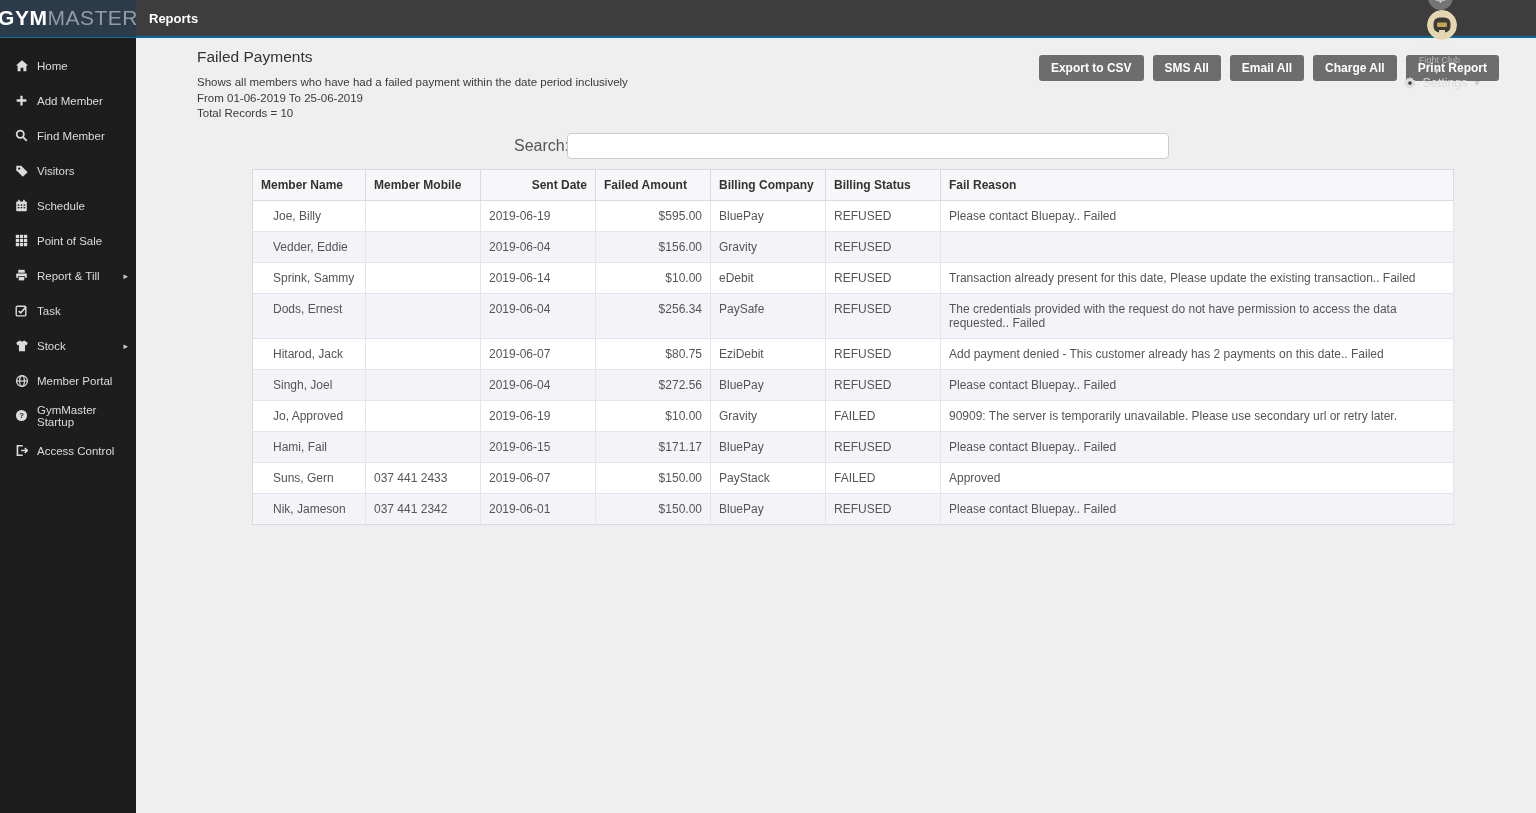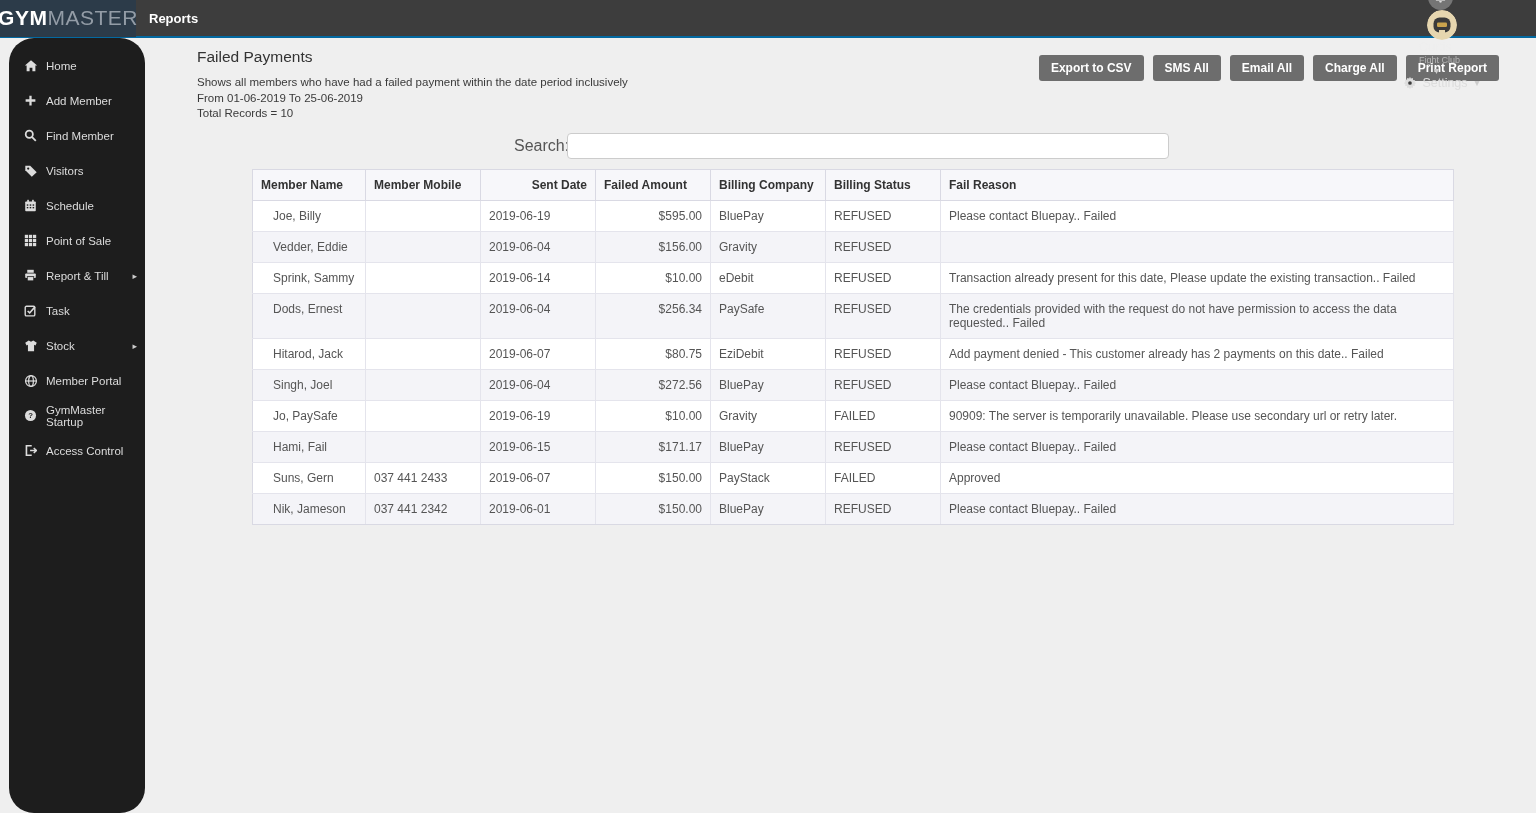--- a/index.html
+++ b/index.html
@@ -20,21 +20,21 @@
   .avatar { width:30px; height:30px; border-radius:50%; overflow:hidden; margin-left:24px; cursor:pointer; flex:0 0 30px; }
   .user-block { margin-left:20px; line-height:1.15; cursor:pointer; }
   .user-name { color:#eeeeee; font-size:12.5px; }
   .user-club { color:#b5b5b5; font-size:9px; }
   .caret { color:#cccccc; font-size:10px; margin-left:14px; cursor:pointer; }
   .settings { display:flex; align-items:center; margin-left:24px; cursor:pointer; color:#dddddd; font-size:12.5px; }
   .settings .gear { width:14px; height:14px; margin-right:5px; display:flex; }
   .settings .caret { margin-left:7px; }
 
   
-  .sidebar { position:absolute; top:38px; left:9px; bottom:0; width:136px; background:#1d1d1d; padding-top:10px; z-index:10;border-radius:25px; }
+  .sidebar { position:absolute; top:38px; left:0; bottom:0; width:136px; background:#1d1d1d; padding-top:10px; z-index:10; }
   .side-item { display:flex; align-items:center; height:35px; padding:0 8px 0 14px; color:#dcdcdc; font-size:11.5px; cursor:pointer; }
   .side-item .icon { width:15px; height:15px; margin-right:8px; display:flex; align-items:center; justify-content:center; flex:0 0 15px; }
   .side-item .caret-right { margin-left:auto; font-size:9px; color:#cccccc; }
 
   
   .main { position:absolute; left:136px; top:38px; width:1400px; height:775px; background:#efefef; }
   .report-header { position:absolute; left:61px; top:10px; }
   .report-title { font-size:15.5px; color:#333333; font-weight:normal; margin-bottom:9px; }
   .report-sub { font-size:11.5px; color:#3a3a3a; line-height:15.5px; }
   .toolbar { position:absolute; right:37px; top:17px; display:flex; gap:9px;justify-content:center; }
@@ -319,21 +319,21 @@
         <tr>
           <td>Singh, Joel</td>
           <td></td>
           <td>2019-06-04</td>
           <td class="num">$272.56</td>
           <td>BluePay</td>
           <td>REFUSED</td>
           <td>Please contact Bluepay.. Failed</td>
         </tr>
         <tr>
-          <td>Jo, PaySafe</td>
+          <td>Jo, Approved</td>
           <td></td>
           <td>2019-06-19</td>
           <td class="num">$10.00</td>
           <td>Gravity</td>
           <td>FAILED</td>
           <td>90909: The server is temporarily unavailable. Please use secondary url or retry later.</td>
         </tr>
         <tr>
           <td>Hami, Fail</td>
           <td></td>

